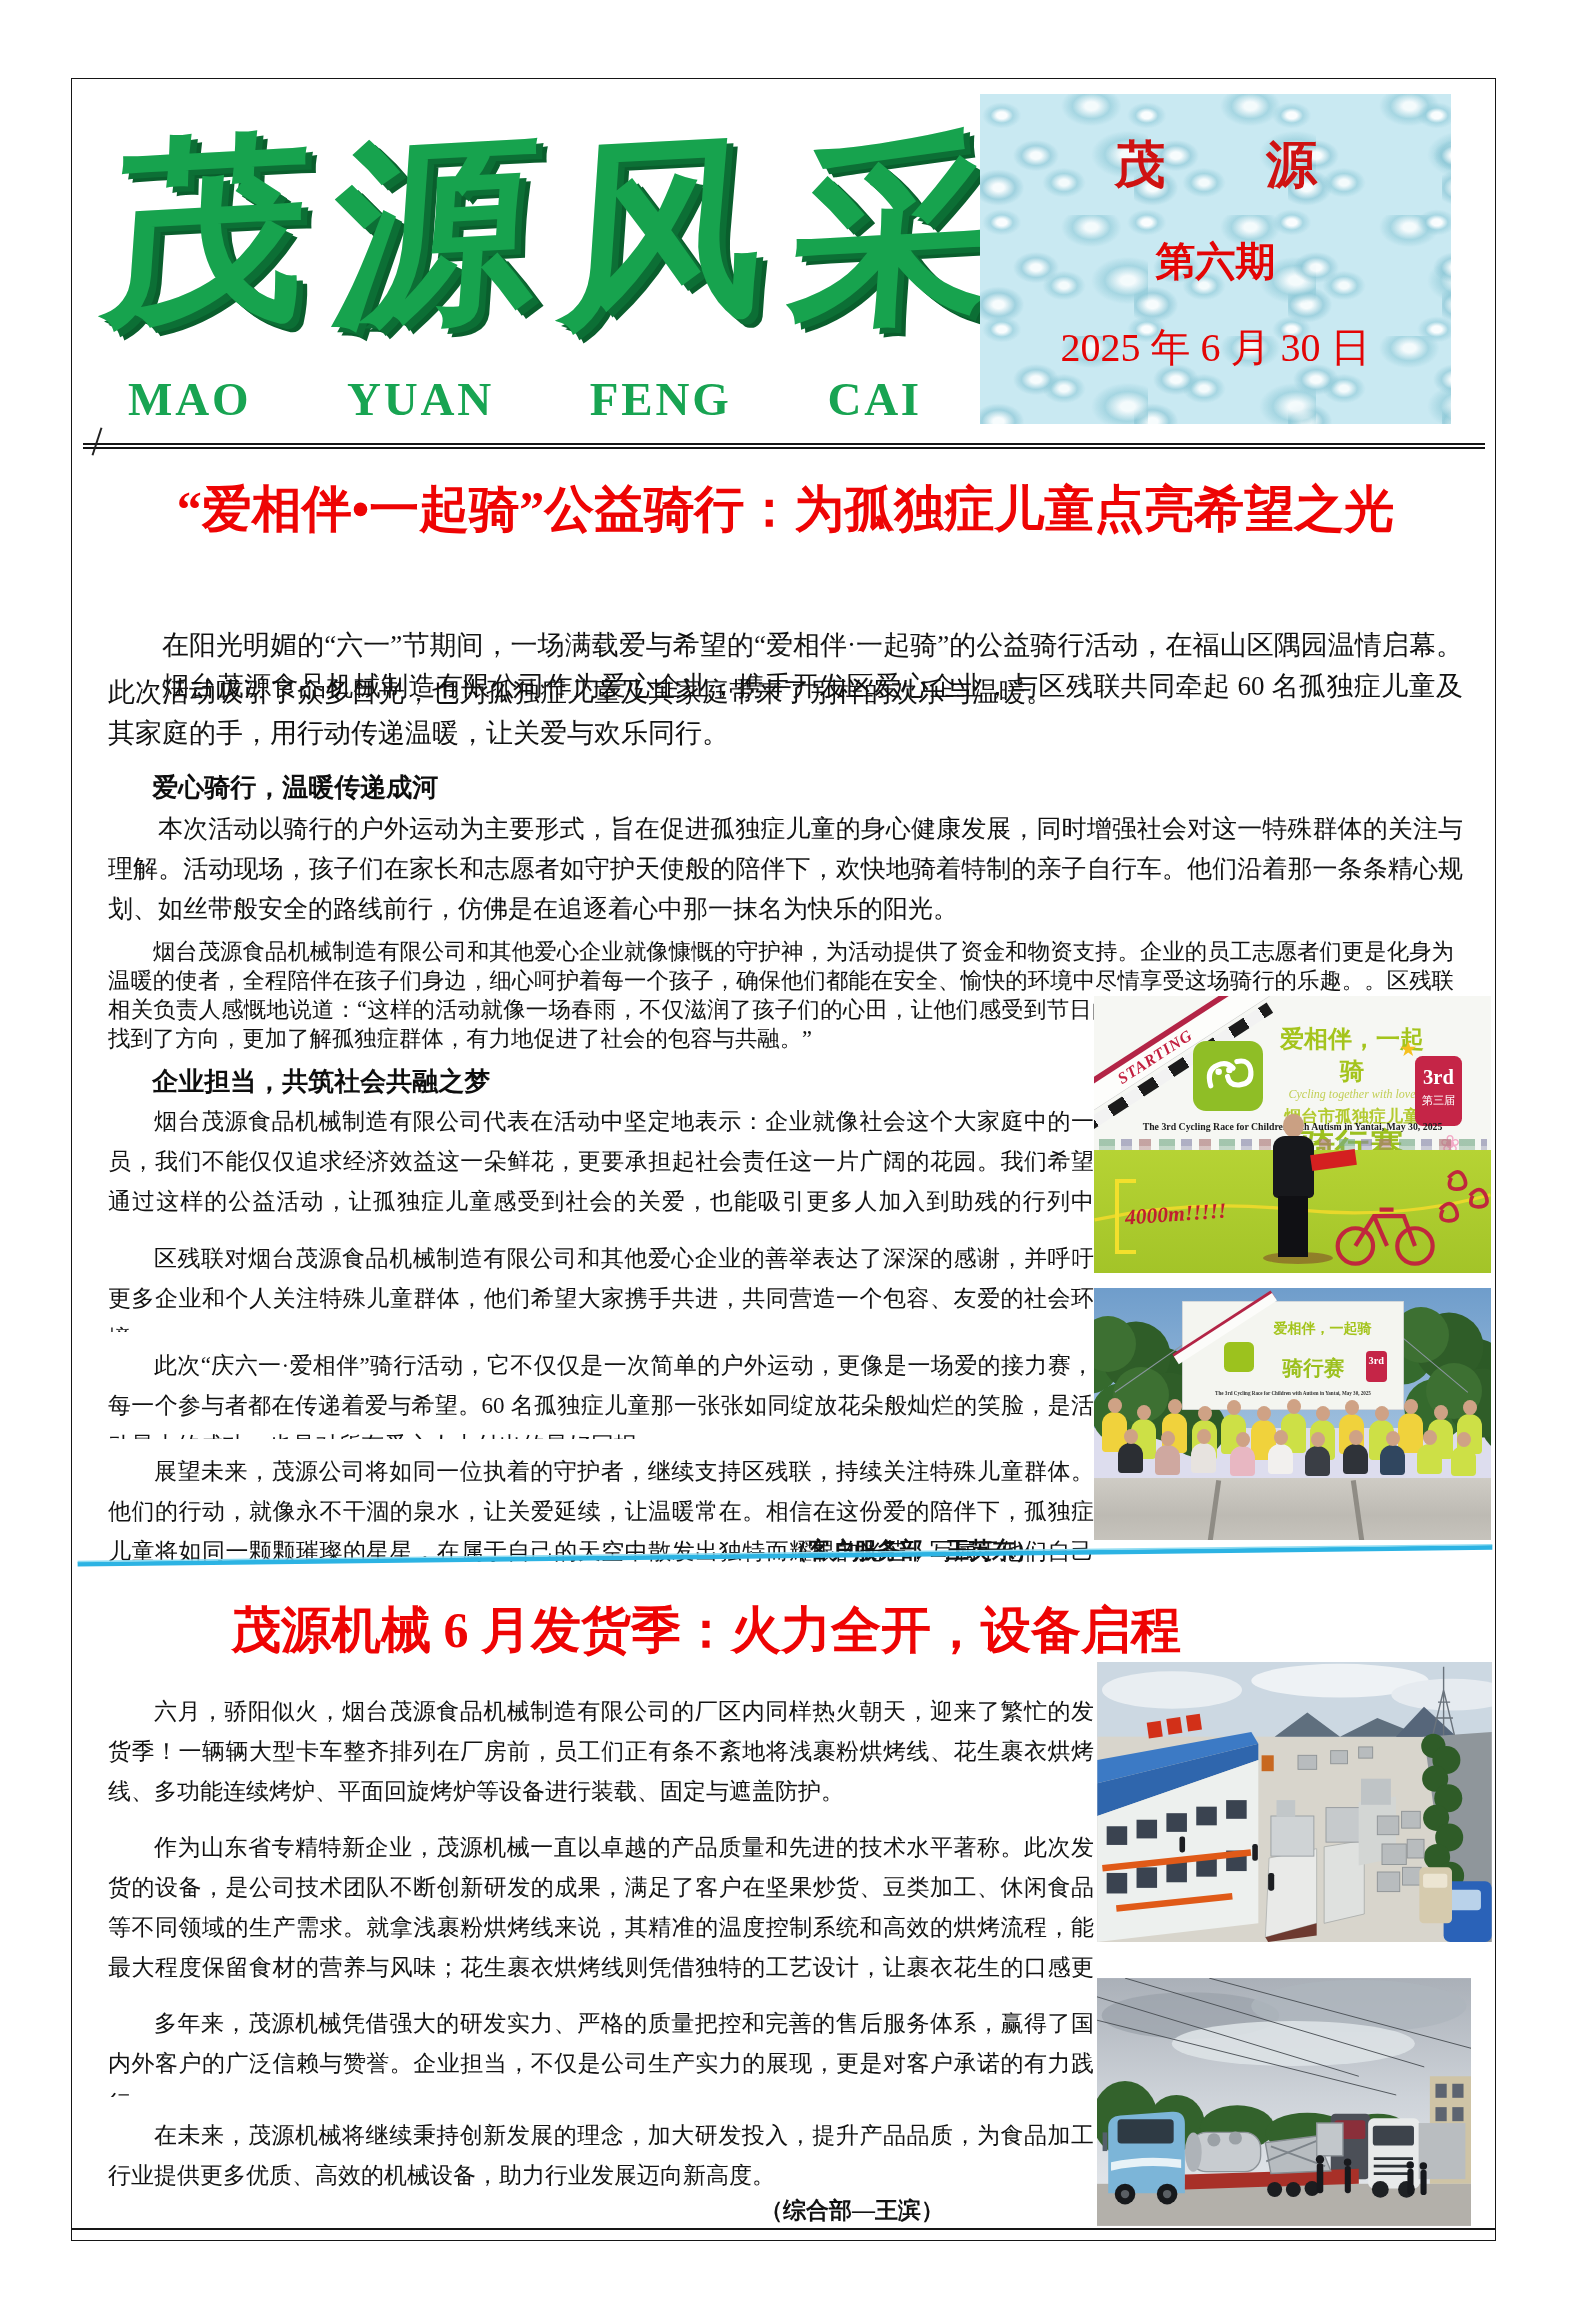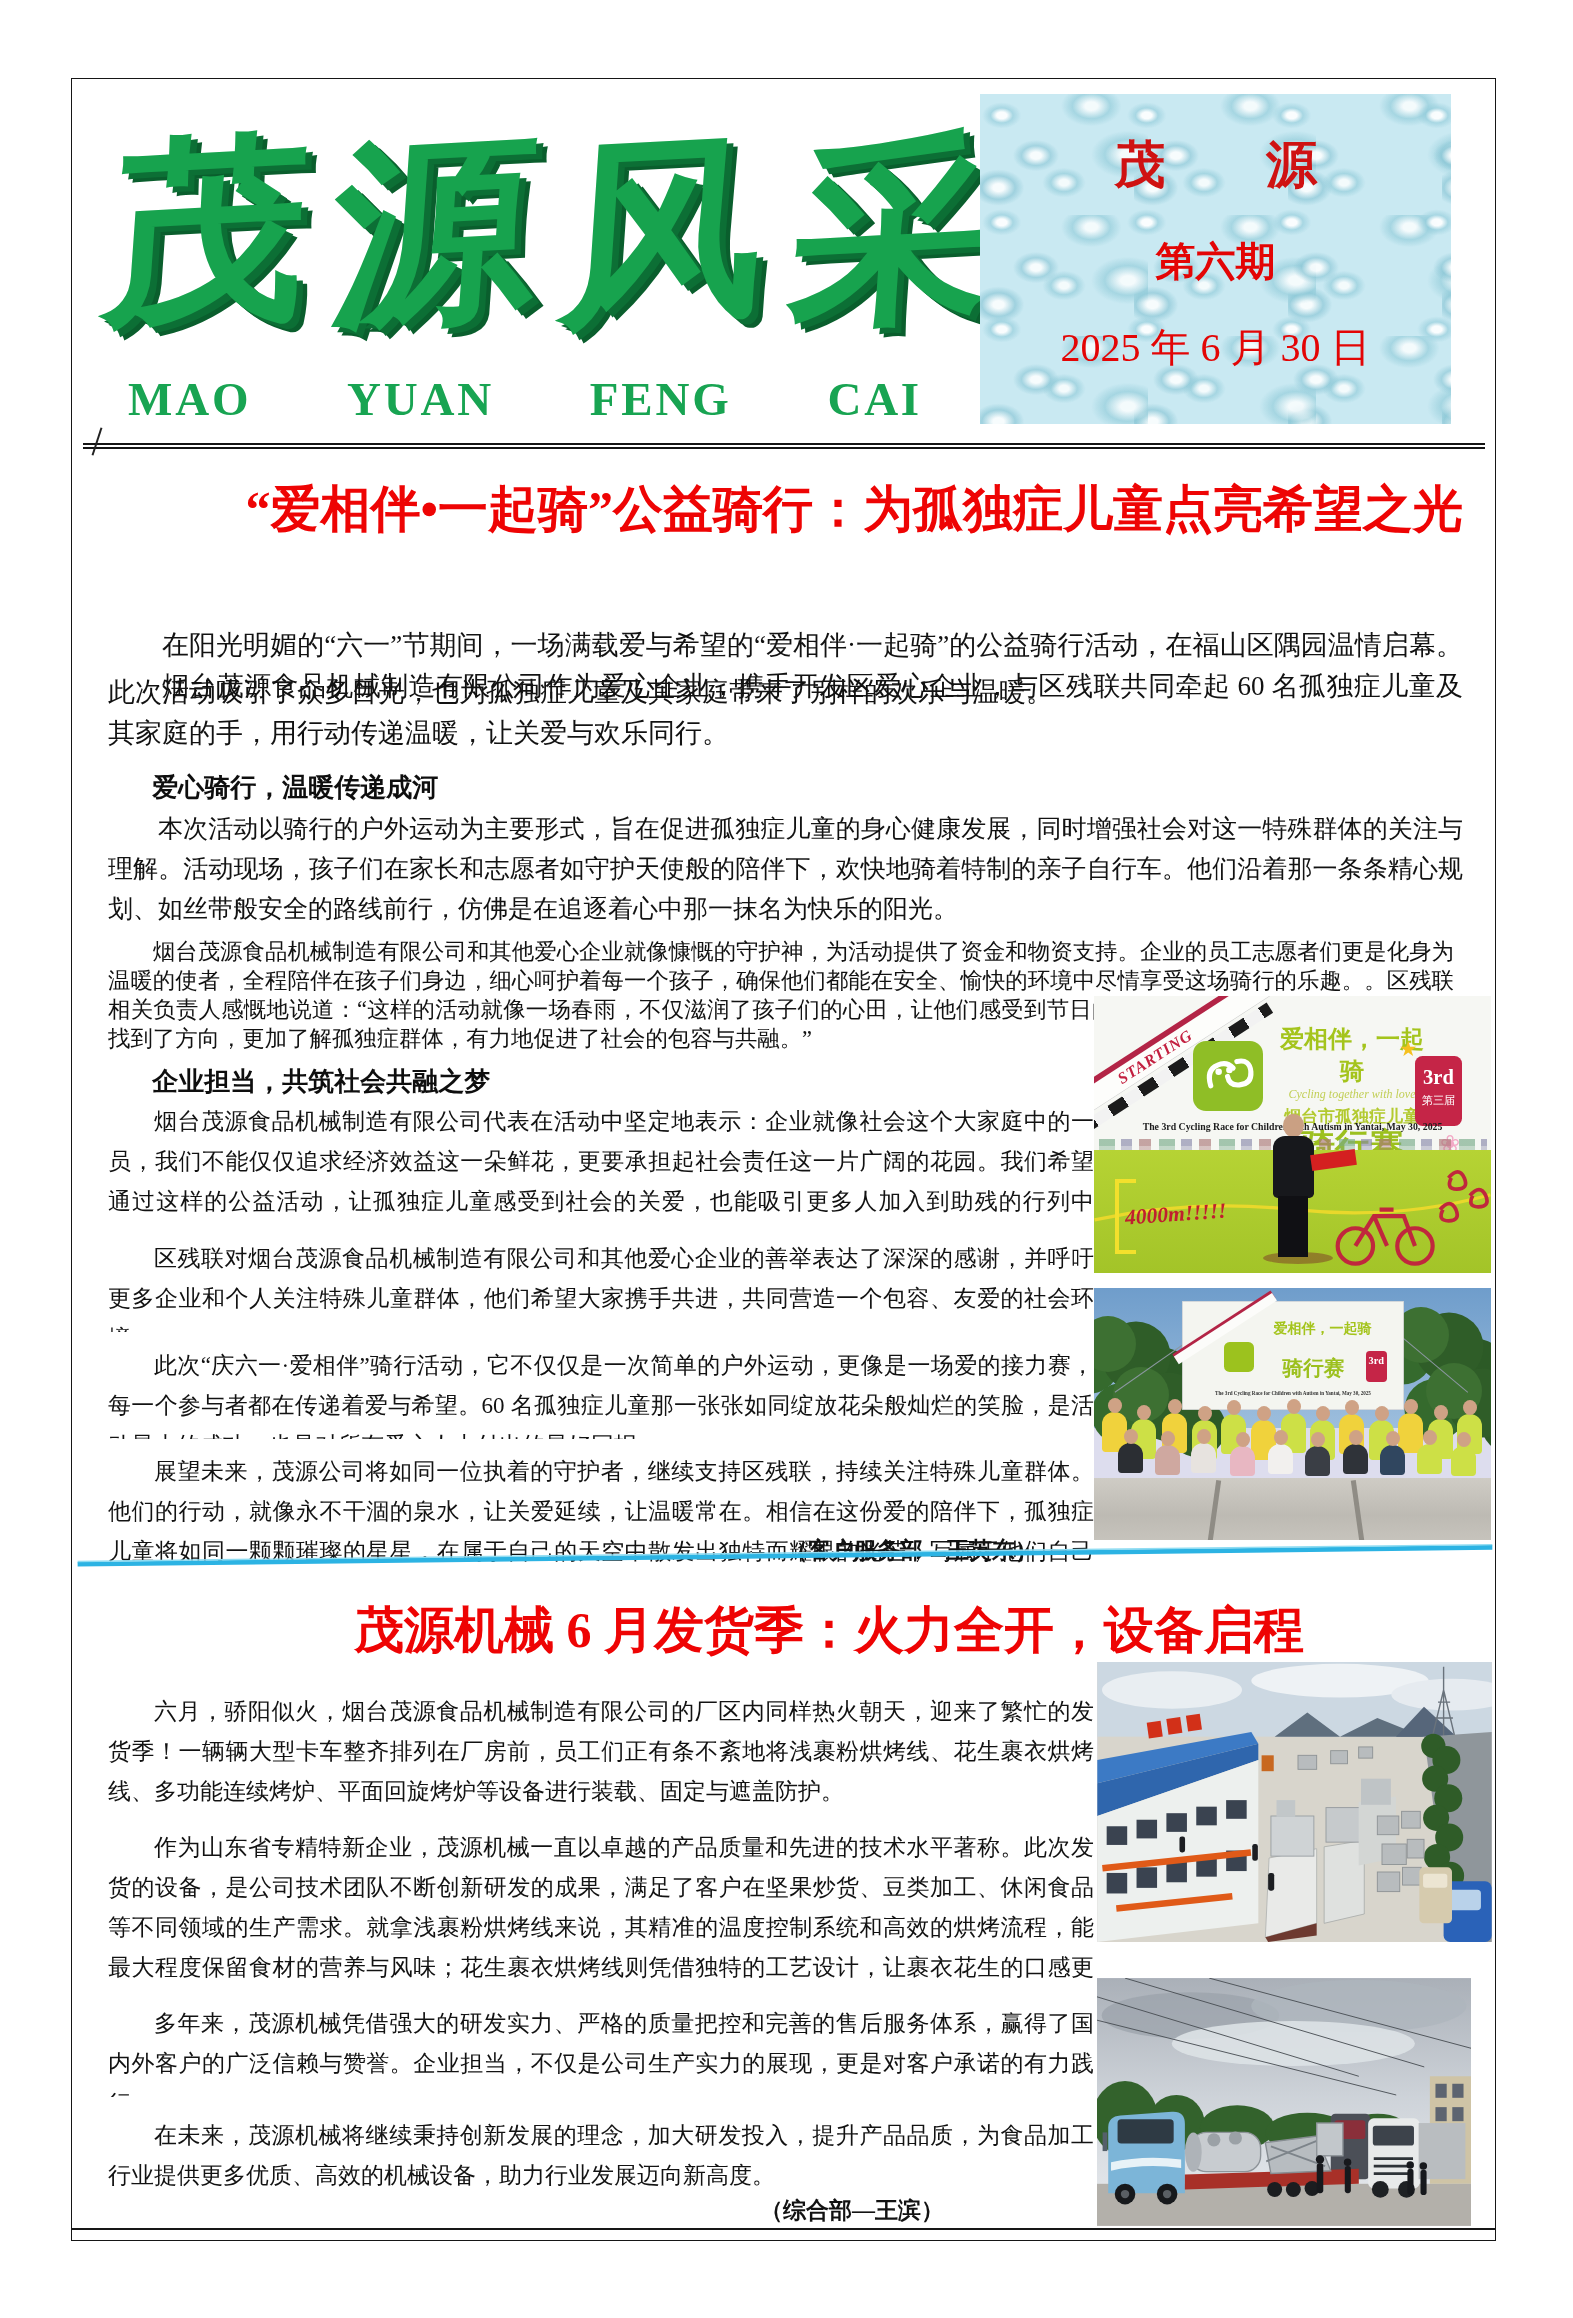--- a/index.html
+++ b/index.html
@@ -42,21 +42,21 @@
   .logo-strip .red { color:#d01414; font-size:55px; }
   .headbox-issue { margin-top:34px; font-size:40px; color:#e30505; font-weight:bold; }
   .headbox-date { margin-top:31px; font-size:40px; color:#e30505; }
 
   
   .head-rule { left:11.2px; top:364px; width:1402px; height:6px;
     background:linear-gradient(#141414 0 2.3px, transparent 2.3px 3.7px, #141414 3.7px 5.6px, transparent 5.6px); }
   .head-tick { left:24px; top:348px; width:1.9px; height:29px; background:#222; transform:rotate(18deg); }
 
   
-  .t-red { color:#ee0404; font-weight:bold; text-align:right; }
+  .t-red { color:#ee0404; font-weight:bold; text-align:center; }
   .title1 { left:36px; top:399px; width:1355px; font-size:50px; line-height:1.25; }
   .title2 { left:36px; top:1520px; width:1196px; font-size:50px; line-height:1.25; }
 
   .para { color:#121212; text-align:justify; text-indent:2em; overflow:hidden; }
   .wide  { left:36px; width:1355px; font-size:27px; line-height:47px; }
   .mid   { left:36px; width:1355px; font-size:25px; line-height:40px; }
   .narrow{ left:36px; width:986px; font-size:23px; line-height:40px; }
   .subhead { left:36px; width:986px; font-size:26px; font-weight:bold; color:#0e0e0e; text-indent:1.7em; }
   .attr { font-weight:bold; text-indent:0; text-align:right; }
 

